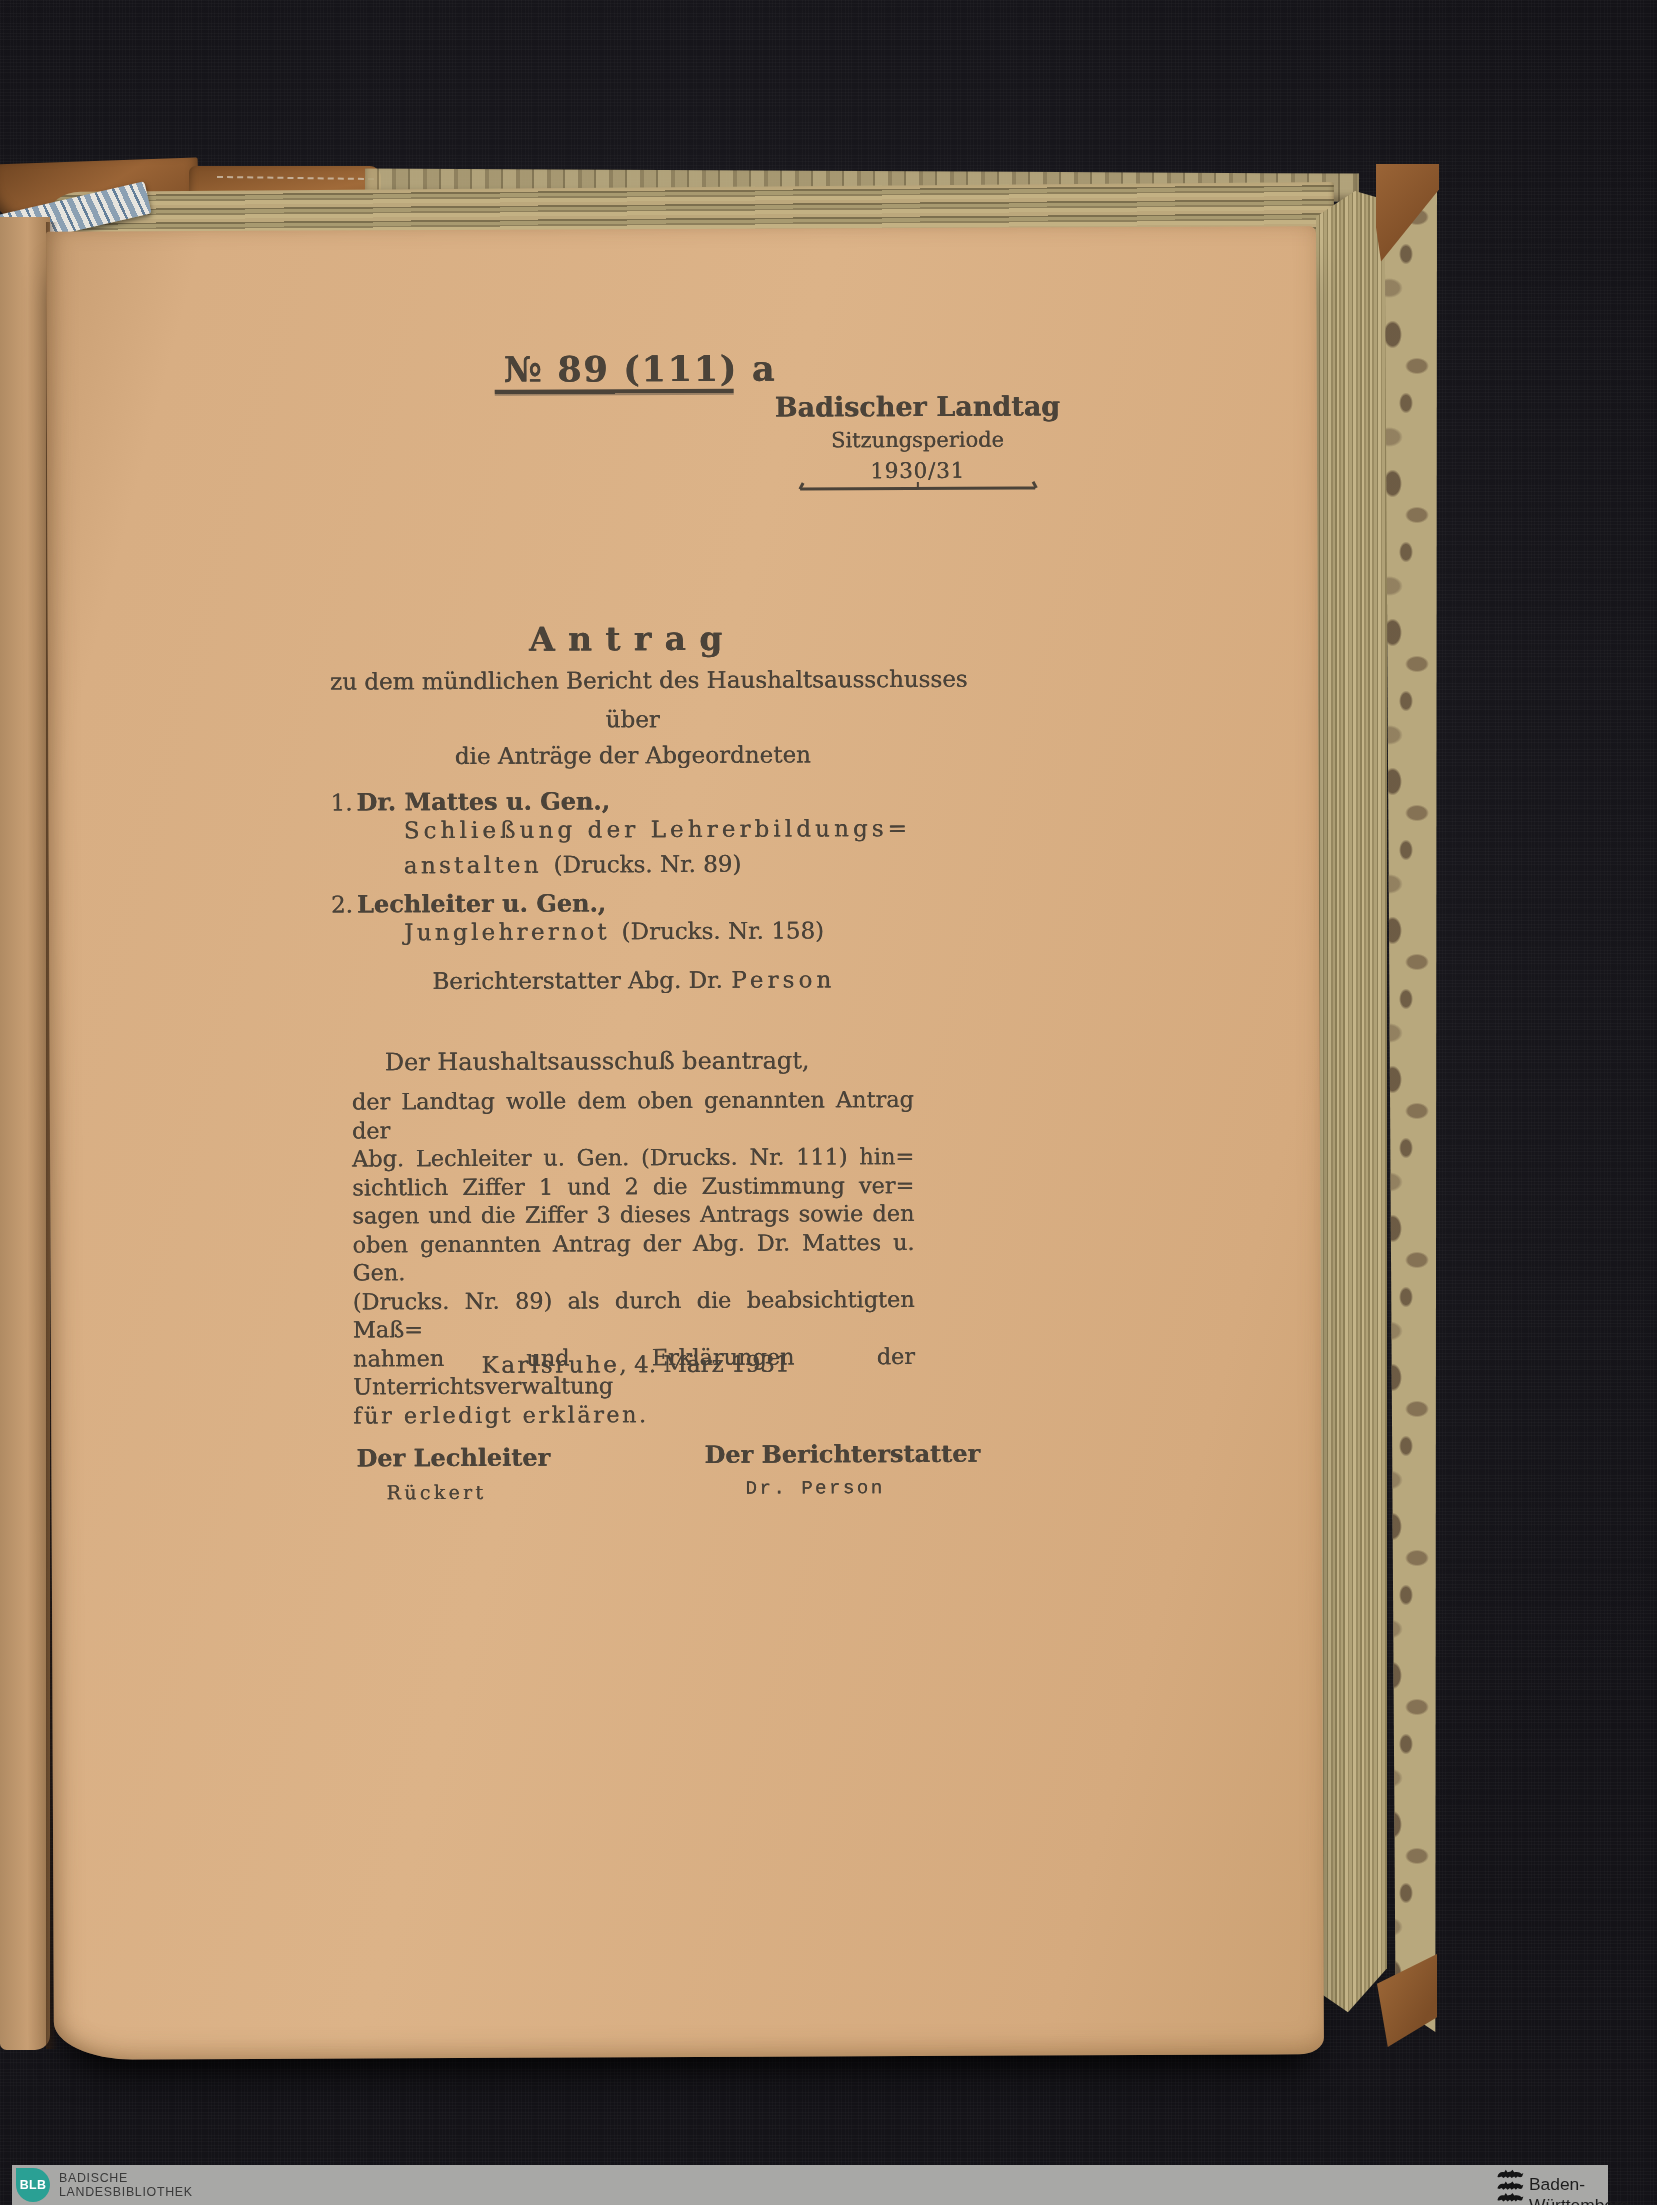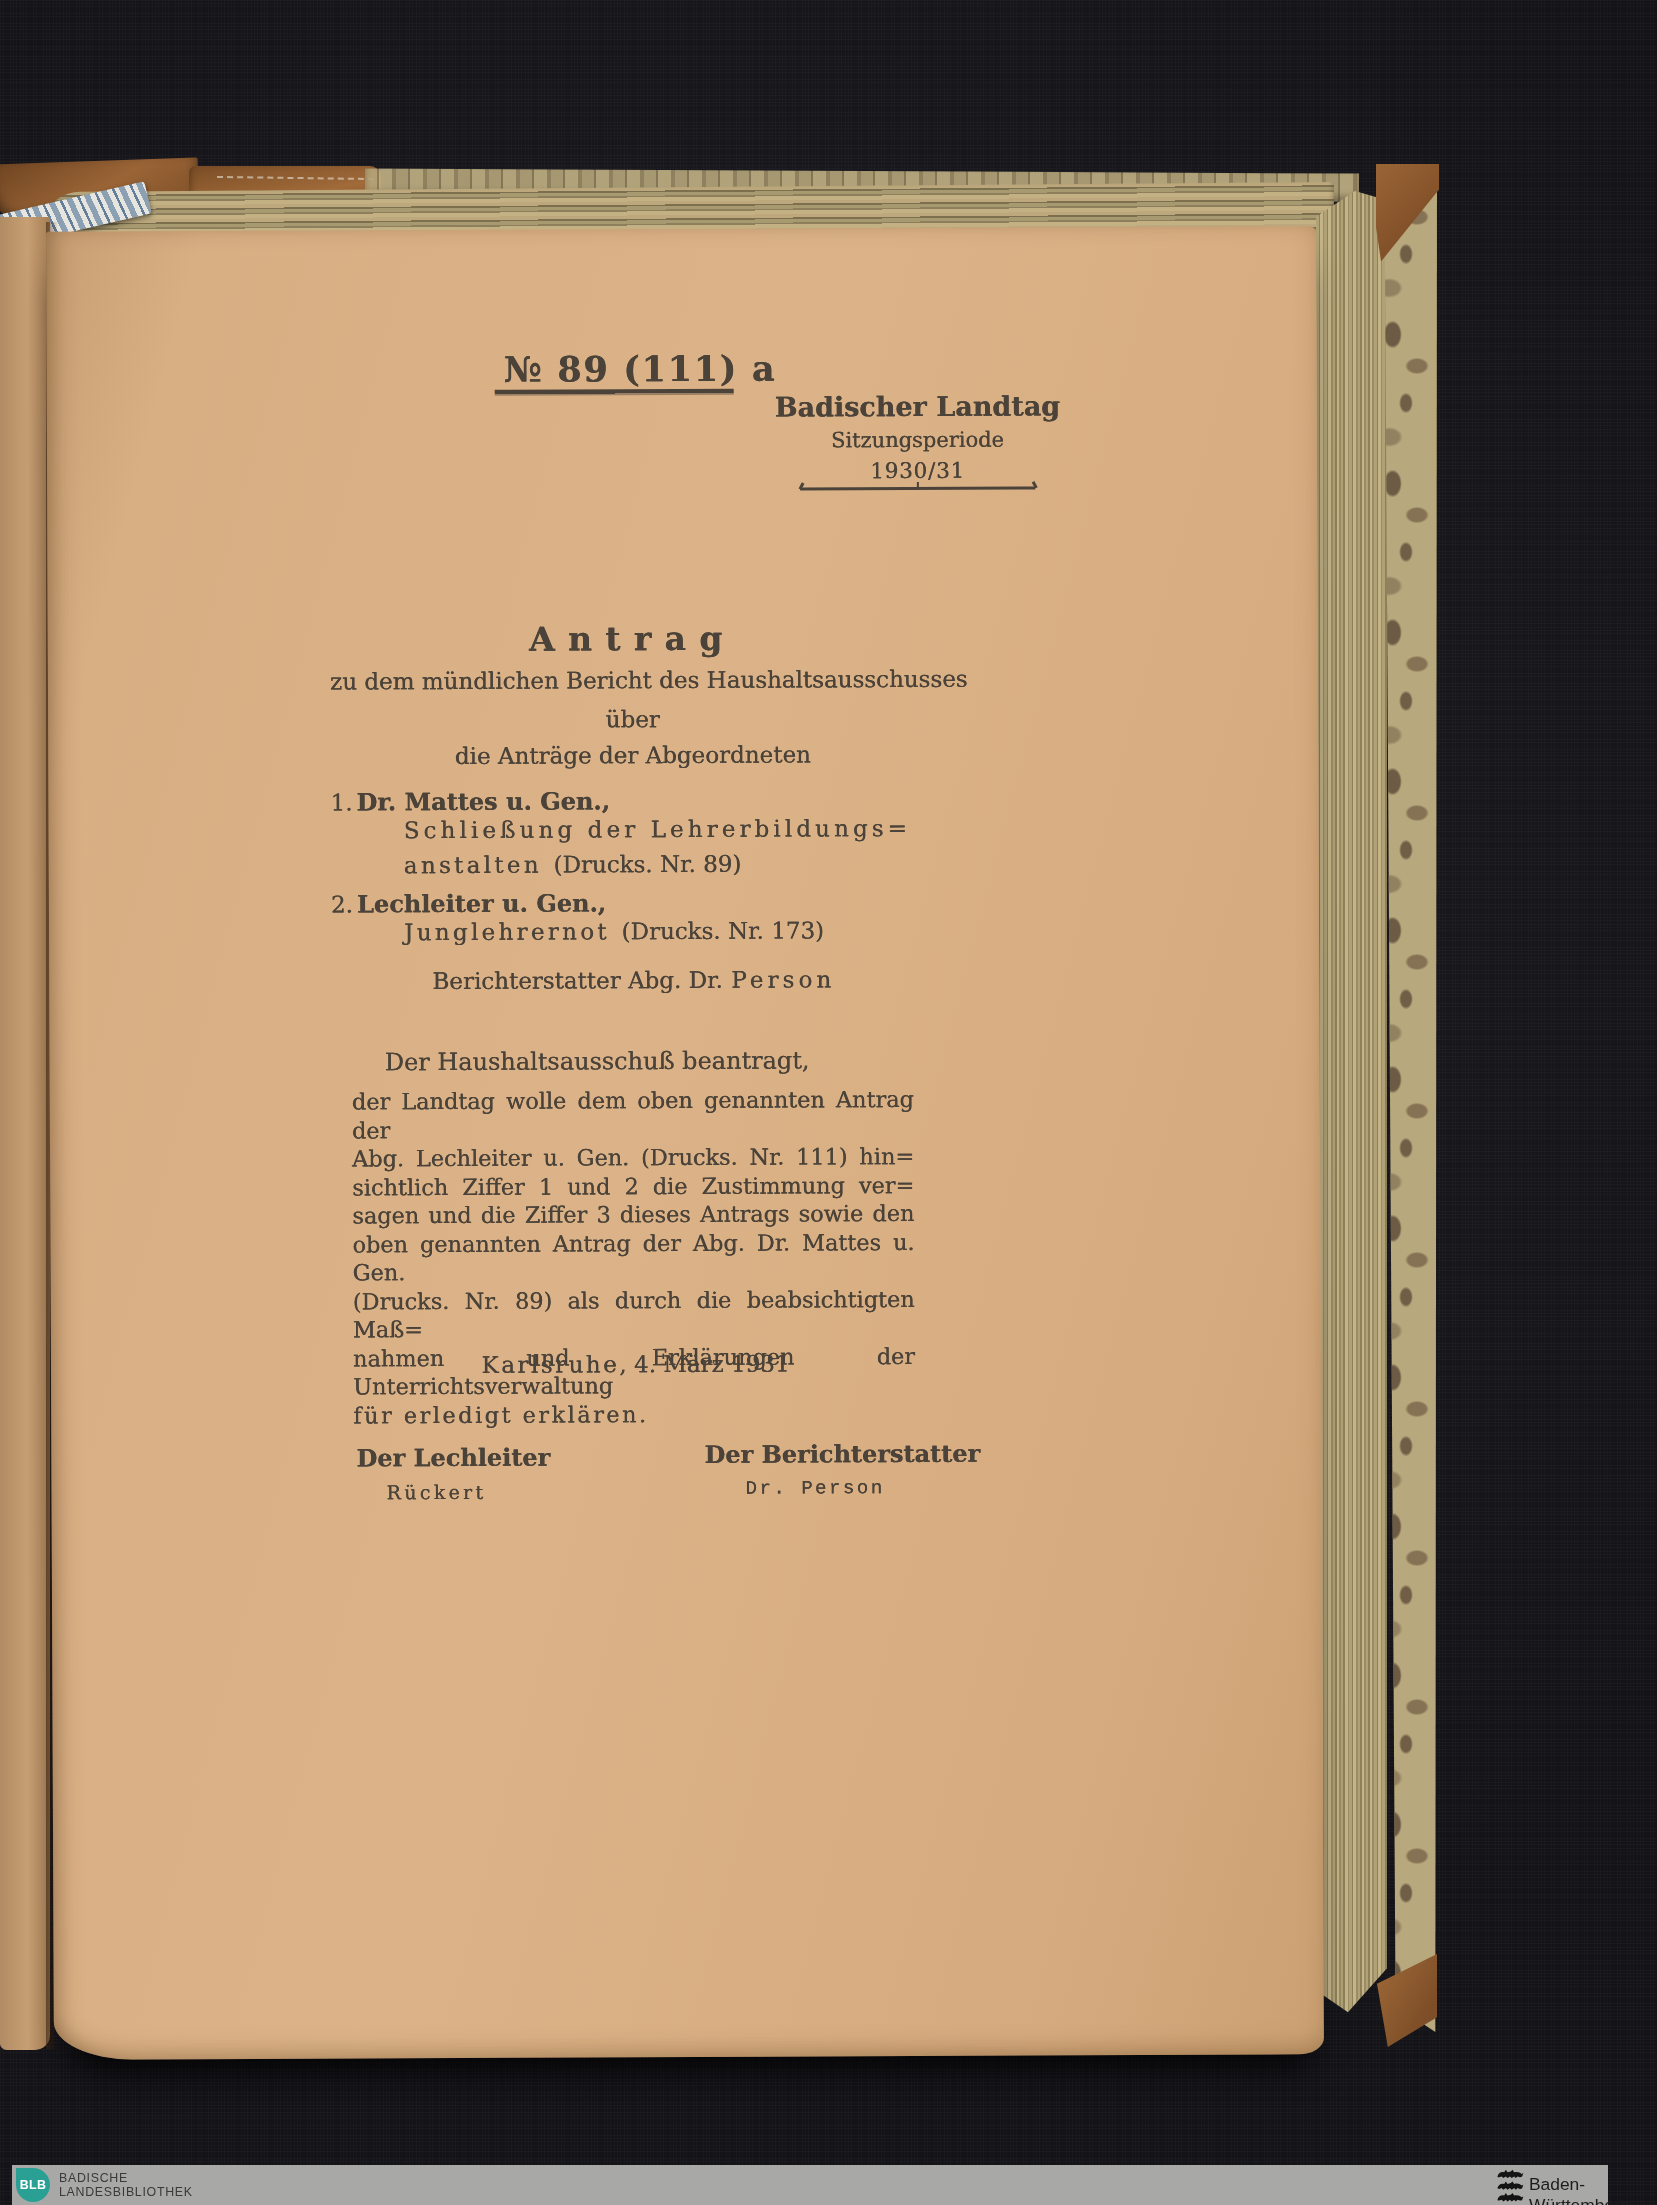--- a/index.html
+++ b/index.html
@@ -170,21 +170,21 @@
     <div class="t ctr sub2">über</div>
     <div class="t ctr sub3">die Anträge der Abgeordneten</div>
 
     <div class="t it-num n1">1.</div>
     <div class="t it-name m1">Dr. Mattes u. Gen.,</div>
     <div class="t it-sub s1a">Schließung der Lehrerbildungs=</div>
     <div class="t it-sub s1b"><span class="spaced">anstalten</span><span class="rest">(Drucks. Nr. 89)</span></div>
 
     <div class="t it-num n2">2.</div>
     <div class="t it-name m2">Lechleiter u. Gen.,</div>
-    <div class="t it-sub s2a"><span class="spaced">Junglehrernot</span><span class="rest">(Drucks. Nr. 173)</span></div>
+    <div class="t it-sub s2a"><span class="spaced">Junglehrernot</span><span class="rest">(Drucks. Nr. 158)</span></div>
 
     <div class="t ctr rapporteur"><span>Berichterstatter Abg. Dr.</span><span class="spaced">Person</span></div>
 
     <div class="t intro">Der Haushaltsausschuß beantragt,</div>
 
     <div class="motion">
         <div class="motion-line">der Landtag wolle dem oben genannten Antrag der</div>
         <div class="motion-line">Abg. Lechleiter u. Gen. (Drucks. Nr. 111) hin=</div>
         <div class="motion-line">sichtlich Ziffer 1 und 2 die Zustimmung ver=</div>
         <div class="motion-line">sagen und die Ziffer 3 dieses Antrags sowie den</div>

